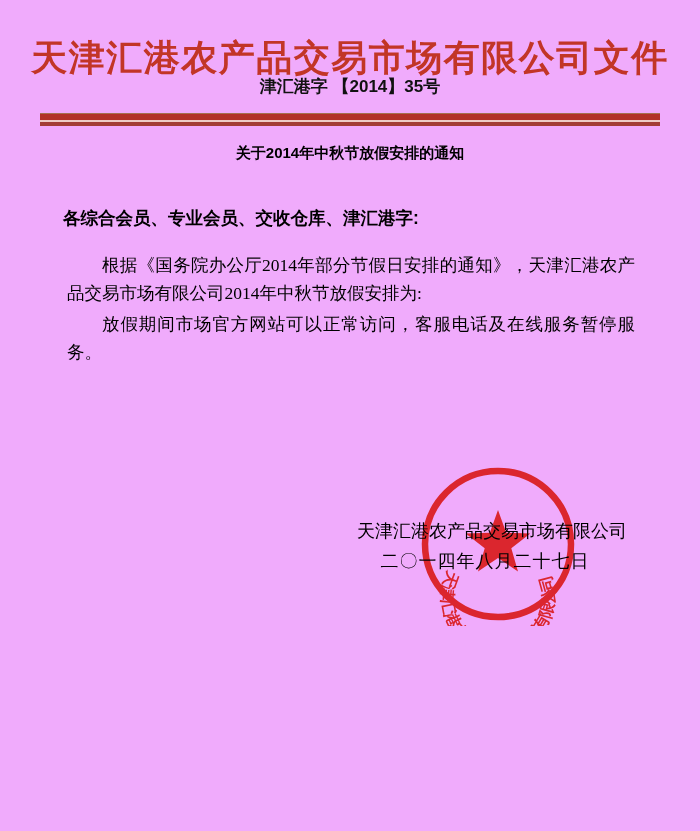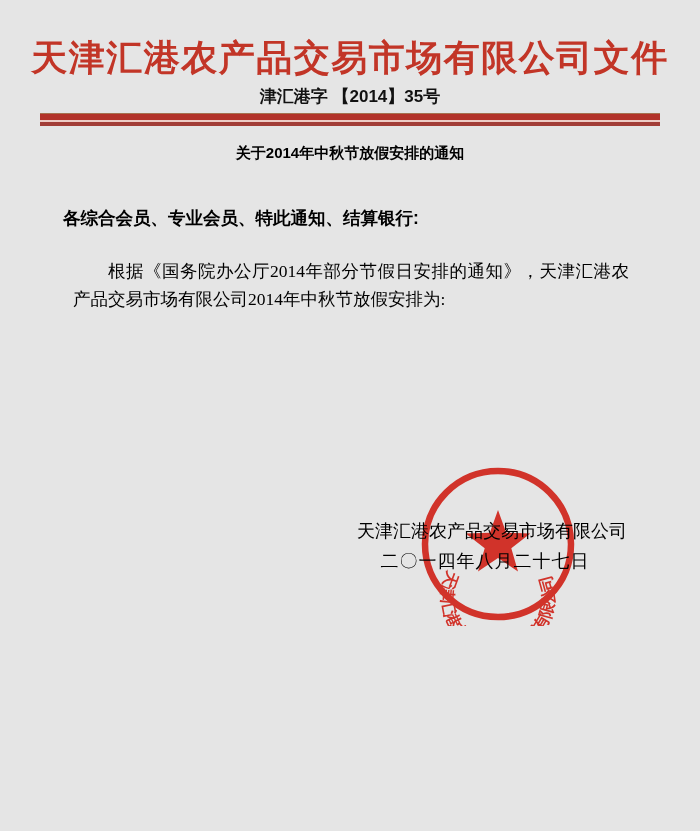--- a/index.html
+++ b/index.html
@@ -1,29 +1,29 @@
 <!DOCTYPE html>
 <html><head>
 <meta charset="utf-8">
 <style>
   * { margin:0; padding:0; box-sizing:border-box; }
   html,body { width:700px; height:831px; background:#ffffff; }
   body { position:relative; font-family:"Liberation Serif", serif; color:#000; overflow:hidden; }
 
-  .page { position:absolute; inset:0; background:#e5e5e5; }
+  .page { position:absolute; inset:0; background:#f0abfc; }
 
   .org-title {
     position:absolute; top:34px; left:0; width:100%;
     text-align:center;
     font-family:"Liberation Sans", sans-serif;
     font-weight:bold; font-size:36px; letter-spacing:1.5px;
     color:#c23527; white-space:nowrap;
   }
   .doc-number {
-    position:absolute; top:85px; left:0; width:100%;
+    position:absolute; top:75px; left:0; width:100%;
     text-align:center;
     font-family:"Liberation Sans", sans-serif;
     font-weight:bold; font-size:17px; color:#111;
   }
   .red-rule {
     position:absolute; top:113px; left:40px; width:620px; height:13px;
     background:linear-gradient(to bottom,
       #a5714f 0px, #a5714f 1px,
       #b23229 1px, #b23229 7px,
       #edccc6 7px, #edccc6 9px,
@@ -38,21 +38,21 @@
   .addressee {
     position:absolute; top:206px; left:63px;
     font-family:"Liberation Sans", sans-serif;
     font-weight:bold; font-size:17.5px; color:#000;
   }
   .body-text {
     position:absolute; top:248px; left:63px; width:576px;
     font-size:17.5px; line-height:27.5px; color:#000;
     text-align:justify;
   }
-  .body-text p { text-indent:2em; margin:10px; }
+  .body-text p { text-indent:2em; margin:4px; }
 
   .signature {
     position:absolute; top:516px; right:87px; width:256px;
     font-size:18px; line-height:30px; text-align:center;
     white-space:nowrap;
   }
   .signature .sig-company { display:block; }
   .signature .sig-date { display:block; letter-spacing:1px; }
 
   .stamp {
@@ -71,24 +71,25 @@
 <div class="page">
 
   <div class="org-title">天津汇港农产品交易市场有限公司文件</div>
 
   <div class="doc-number">津汇港字 【2014】35号</div>
 
   <div class="red-rule"></div>
 
   <div class="doc-title">关于2014年中秋节放假安排的通知</div>
 
-  <div class="addressee">各综合会员、专业会员、特此通知、结算银行:</div>
+  <div class="addressee">各综合会员、专业会员、交收仓库、津汇港字:</div>
 
   <div class="body-text">
     <p>根据《国务院办公厅2014年部分节假日安排的通知》，天津汇港农产品交易市场有限公司2014年中秋节放假安排为:</p>
+    <p>放假期间市场官方网站可以正常访问，客服电话及在线服务暂停服务。</p>
   </div>
 
   <div class="signature">
     <span class="sig-company">天津汇港农产品交易市场有限公司</span>
     <span class="sig-date">二〇一四年八月二十七日</span>
   </div>
 
   <svg class="stamp" viewBox="0 0 164 164" xmlns="http://www.w3.org/2000/svg">
     <defs>
       <path id="seal-arc" d="M 32.6 108.3 A 56 56 0 1 0 131.4 108.3" fill="none"></path>

